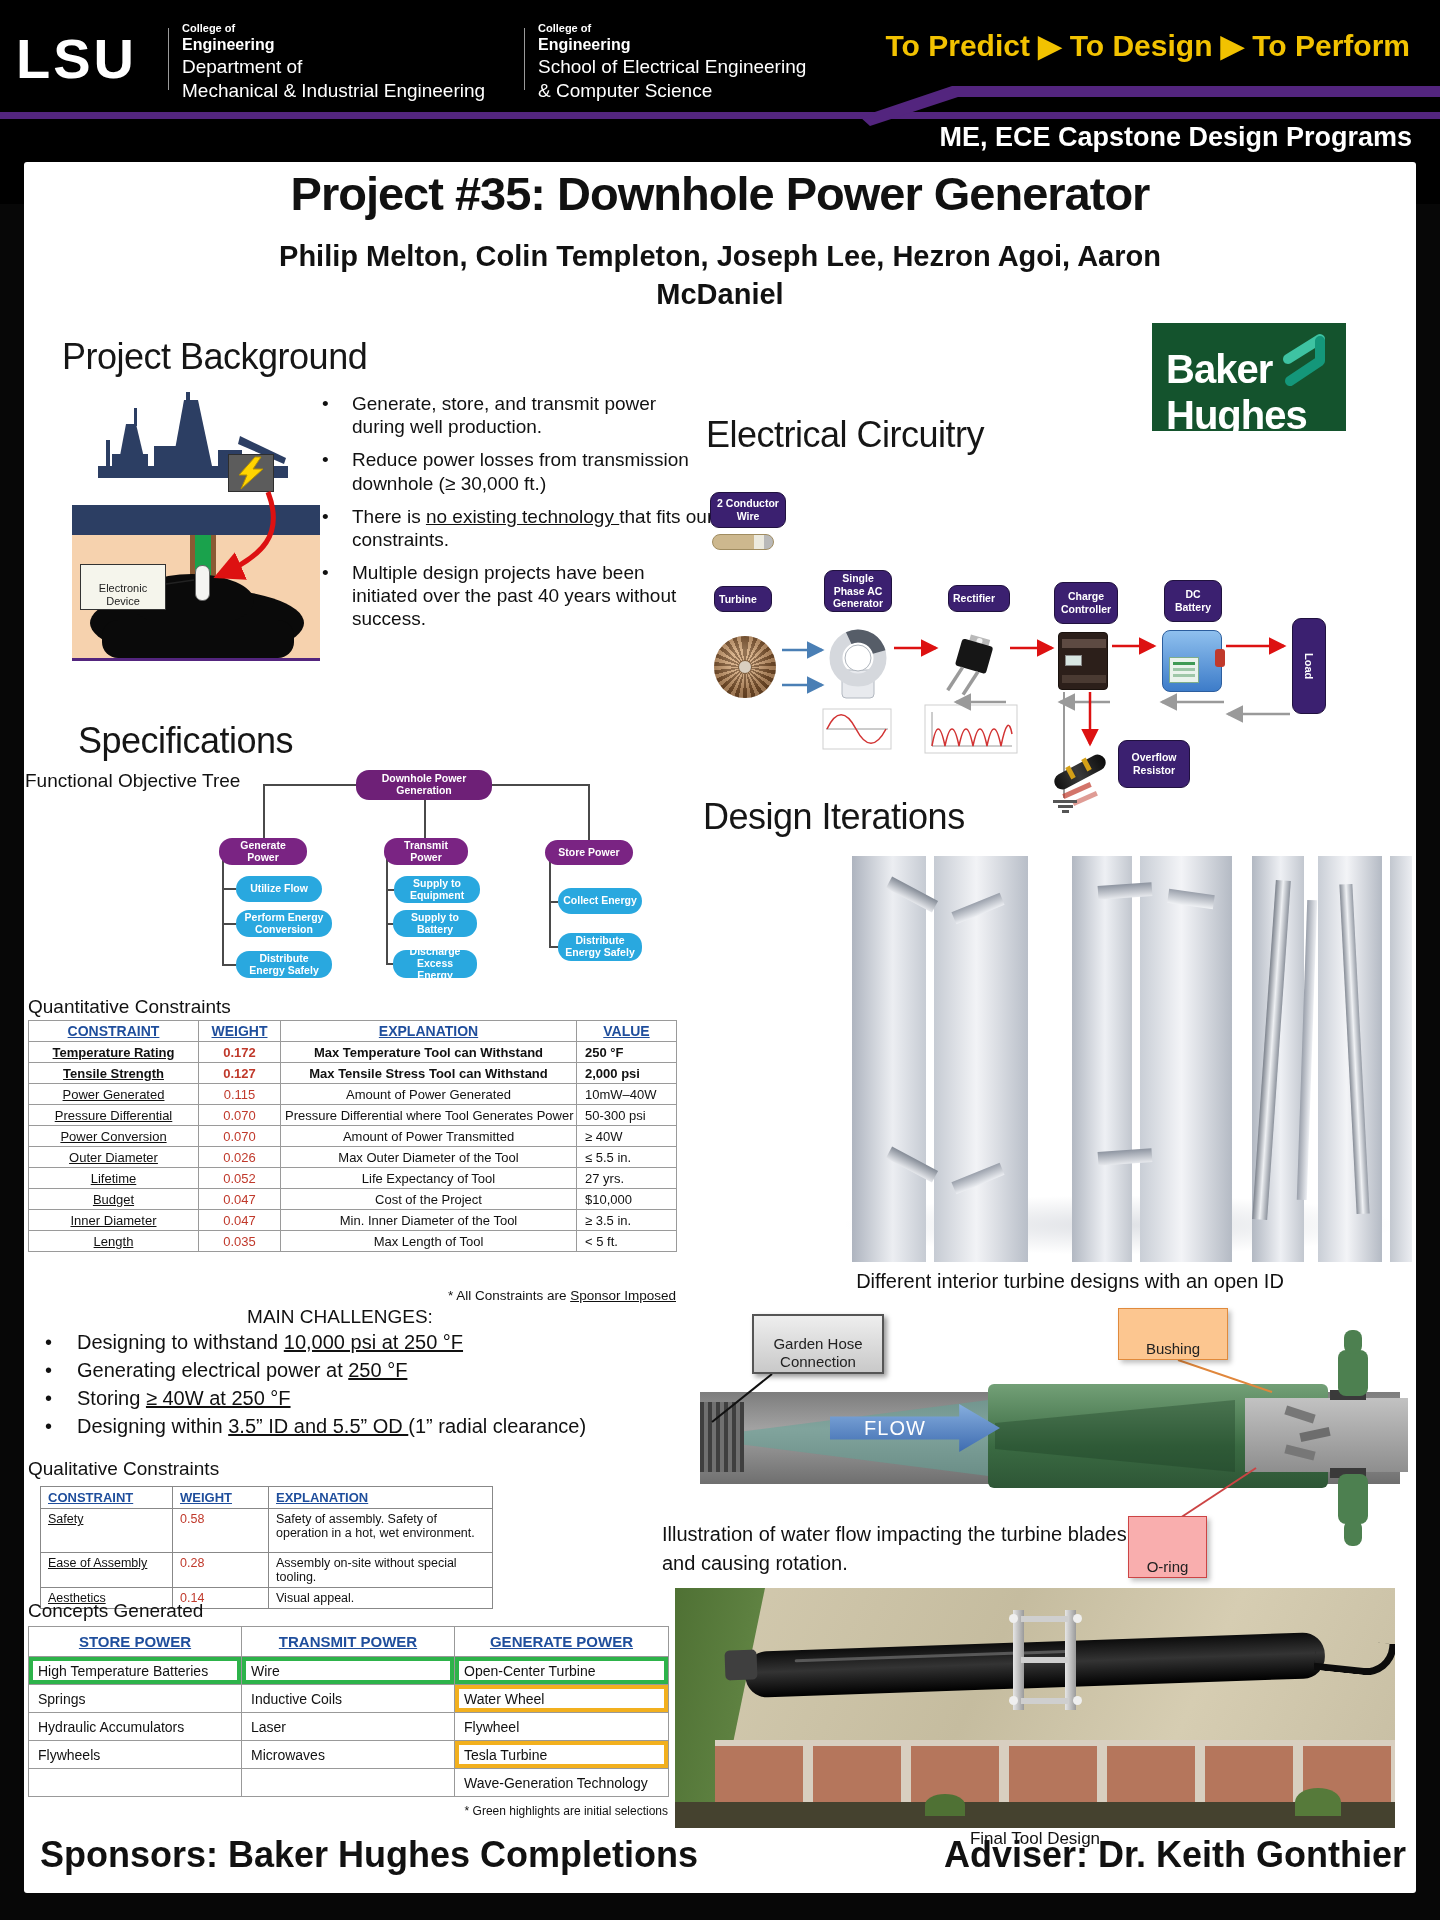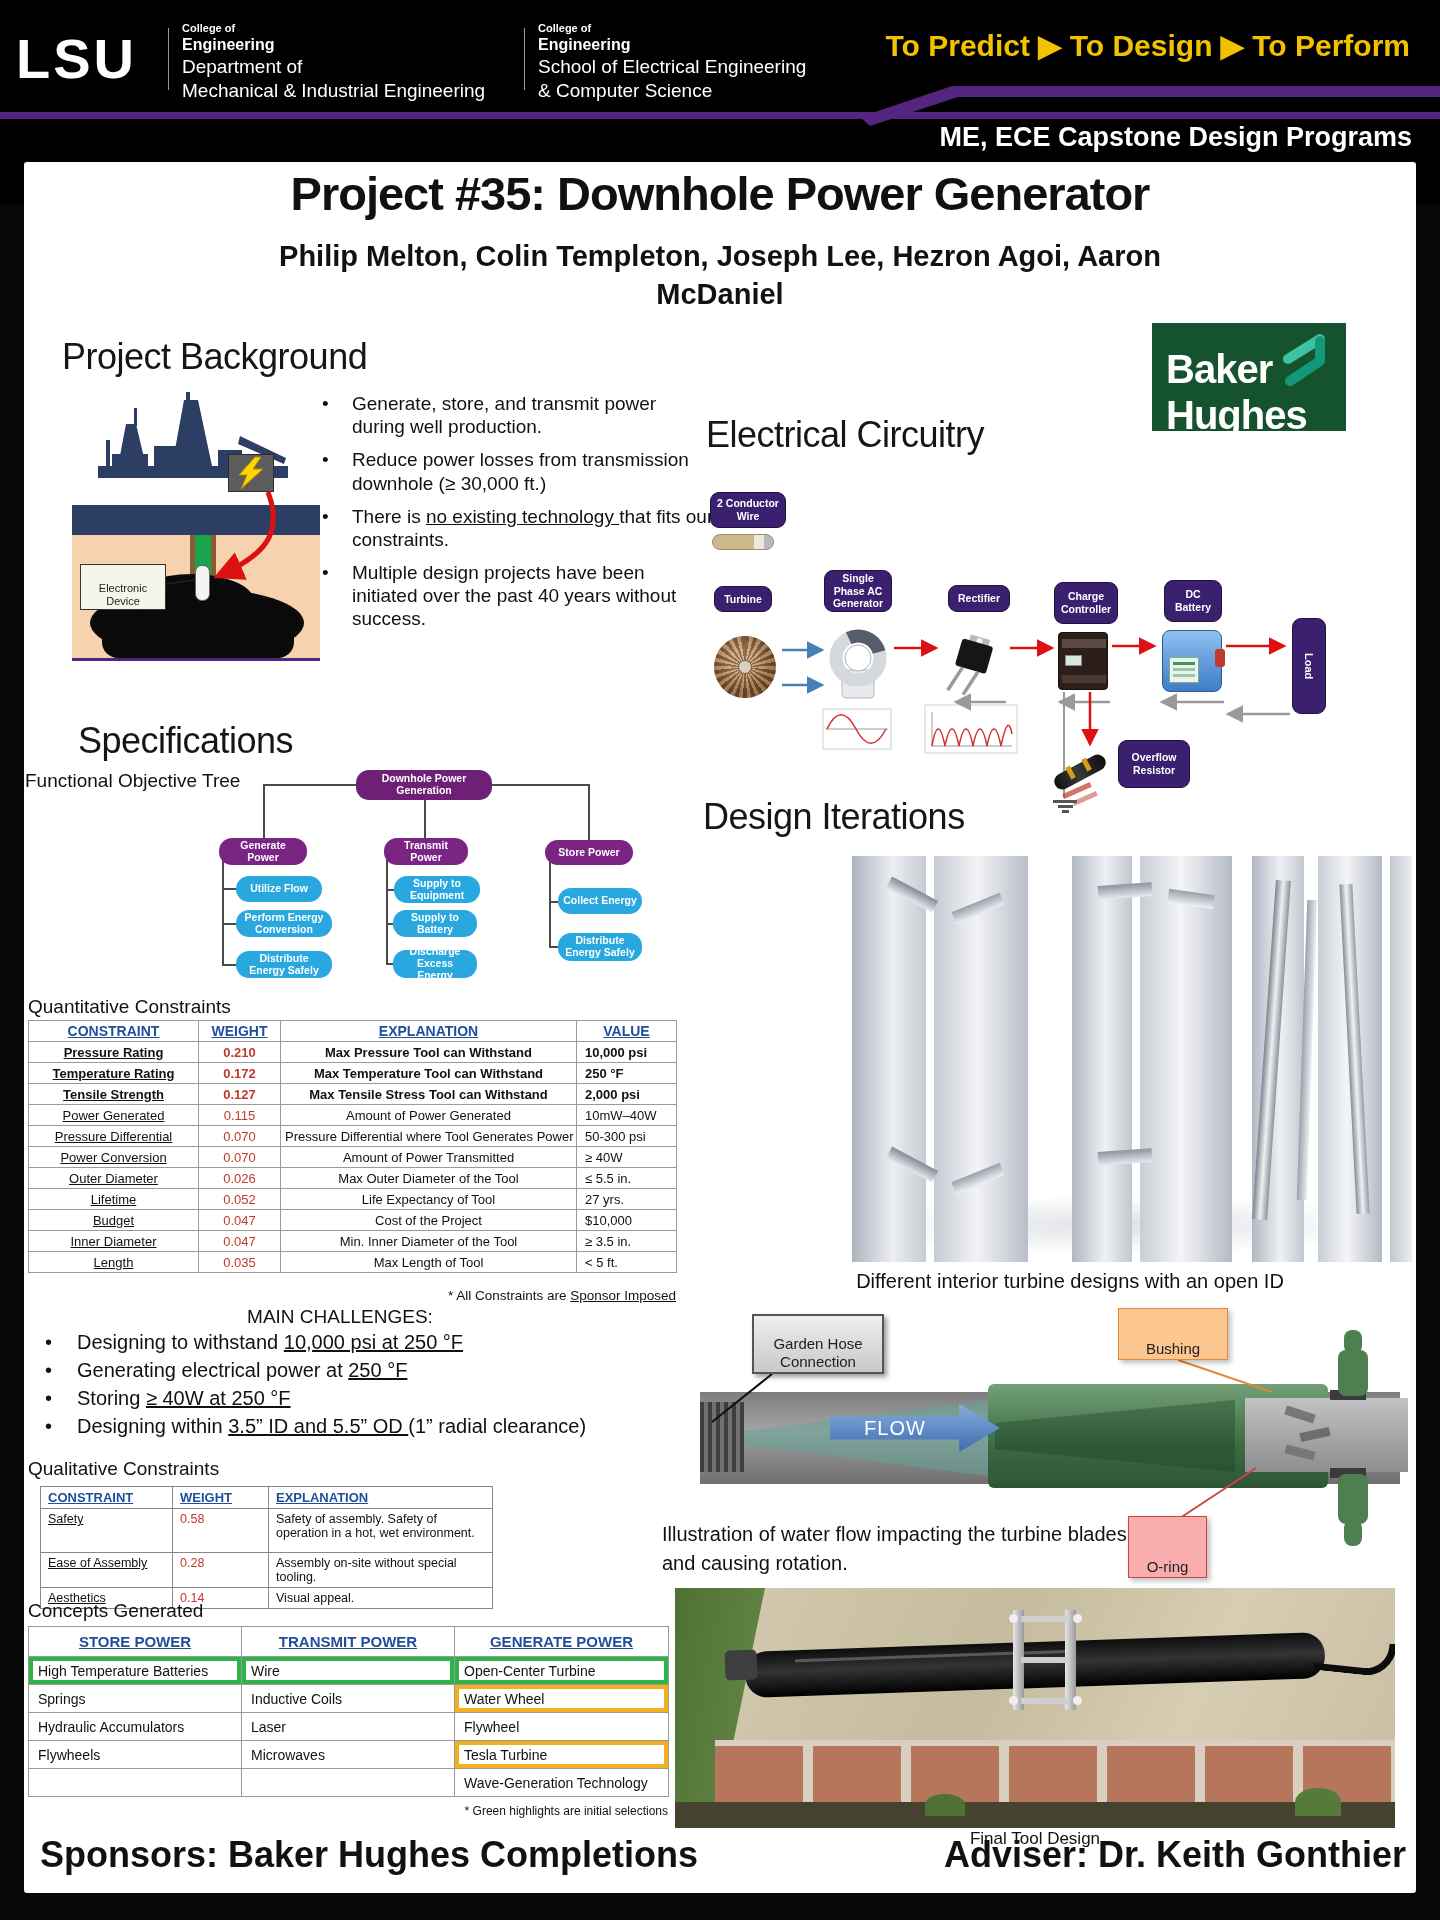--- a/index.html
+++ b/index.html
@@ -10,21 +10,21 @@
   .h1{font-size:36px;font-weight:400;letter-spacing:-0.5px;color:#161616}
   .sublabel{font-size:19px;color:#111}
   .u{text-decoration:underline}
   
   .tnode{position:absolute;color:#fff;font-weight:bold;font-size:10.5px;line-height:1.12;display:flex;align-items:center;justify-content:center;text-align:center;border-radius:13px;padding:2px 5px}
   .tpurple{background:#7a2483}
   .troot{background:#6e2077}
   .tblue{background:#29a8df}
   .tline{position:absolute;background:#4a4a4a}
   
-  .plabel{position:absolute;background:#3b2070;color:#fff;font-size:10.5px;font-weight:bold;border-radius:9px;display:flex;align-items:center;justify-content:center;text-align:center;line-height:1.2;padding:2px 4px;border:1px solid #20113f}
+  .plabel{position:absolute;background:#3b2070;color:#fff;font-size:10.5px;font-weight:bold;border-radius:9px;display:flex;align-items:center;text-align:center;line-height:1.2;padding:2px 4px;border:1px solid #20113f}
   
   .qtable{border-collapse:collapse;table-layout:fixed;width:648px;font-size:13px;background:#fff}
   .qtable th,.qtable td{border:1.5px solid #9a9a9a;padding:1px 4px;height:21px;text-align:center;overflow:hidden;white-space:nowrap}
   .qtable th{color:#1f4e9c;font-size:14px;font-weight:bold}
   .qtable .wt{color:#c0392b}
   .qtable .val{text-align:left;padding-left:8px}
   .qtable tr.rb td{font-weight:bold}
   .qtable .cu{text-decoration:underline}
   
   .qltable{border-collapse:collapse;table-layout:fixed;width:452px;font-size:12.5px;background:#fff}
@@ -330,26 +330,20 @@
   <thead>
   <tr>
     <th><span class="u">CONSTRAINT</span></th>
     <th><span class="u">WEIGHT</span></th>
     <th><span class="u">EXPLANATION</span></th>
     <th><span class="u">VALUE</span></th>
   </tr>
   </thead>
   <tbody>
   <tr class="rb">
-        <td><span class="cu">Pressure Rating</span></td>
-        <td class="wt">0.210</td>
-        <td>Max Pressure Tool can Withstand</td>
-        <td class="val">10,000 psi</td>
-      </tr>
-  <tr class="rb">
         <td><span class="cu">Temperature Rating</span></td>
         <td class="wt">0.172</td>
         <td>Max Temperature Tool can Withstand</td>
         <td class="val">250 °F</td>
       </tr>
   <tr class="rb">
         <td><span class="cu">Tensile Strength</span></td>
         <td class="wt">0.127</td>
         <td>Max Tensile Stress Tool can Withstand</td>
         <td class="val">2,000 psi</td>

